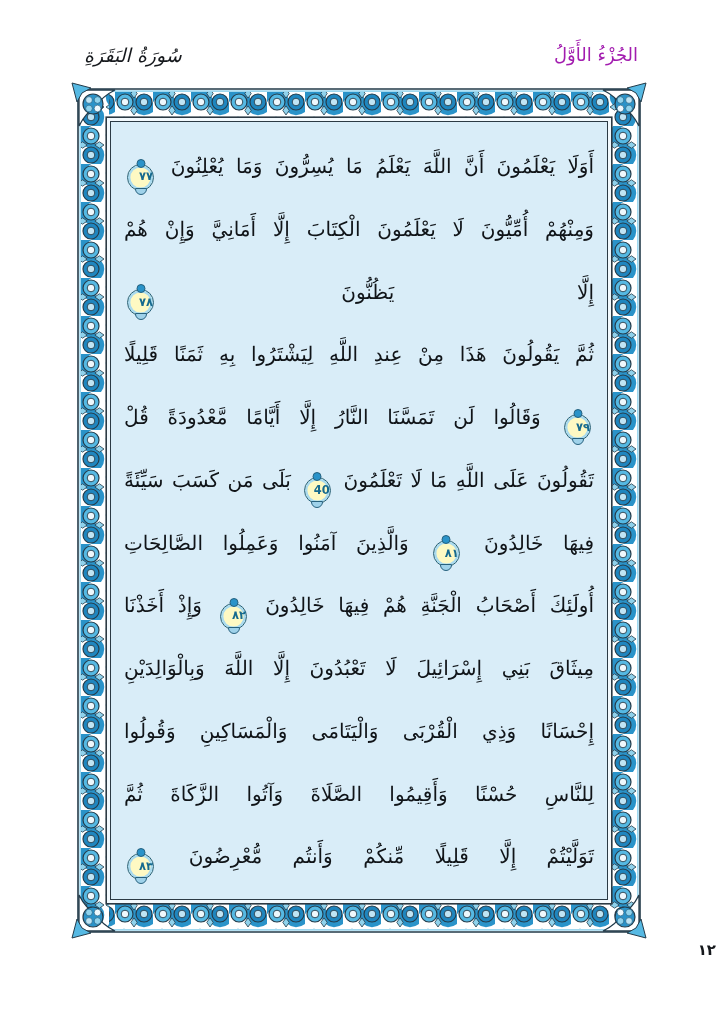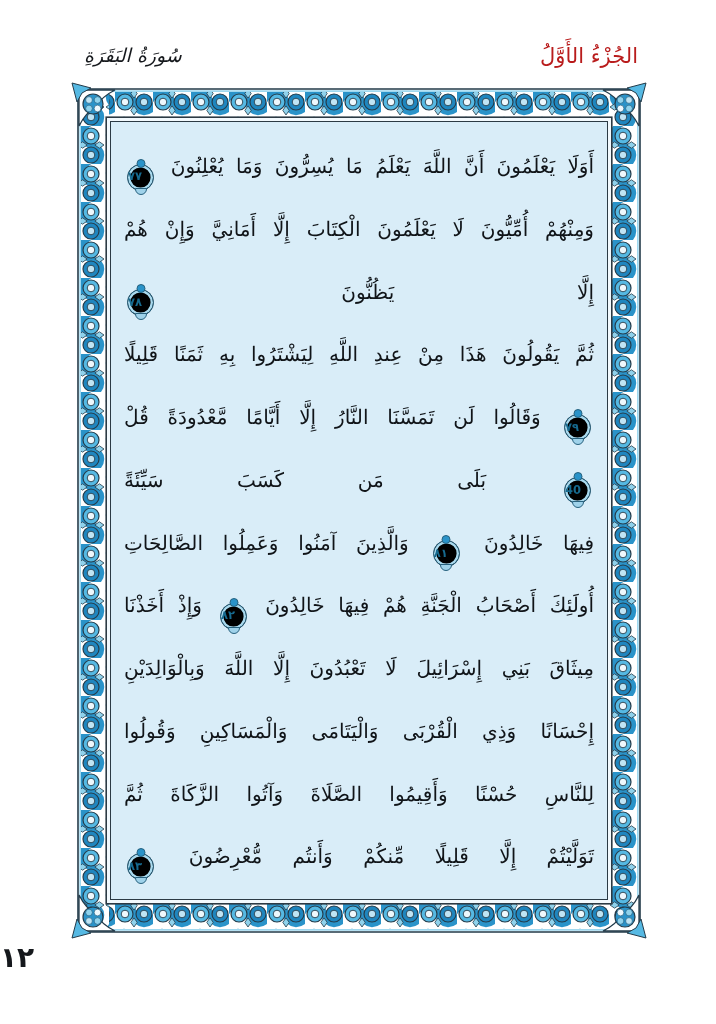--- a/index.html
+++ b/index.html
@@ -10,21 +10,21 @@
     position:relative;
     width:716px; height:1024px;
     background:#ffffff;
     overflow:hidden;
     direction:rtl;
   }
 
   
   .header-right {
     position:absolute; top:44px; right:78px;
-    font-size:21px; color:#b91c1c;
+    font-size:18px; color:#a21caf;
     letter-spacing:0.5px;
   }
   .header-left {
     position:absolute; top:44px; left:84px;
     font-size:19px; color:#15181c;
     letter-spacing:0.5px;
     font-style:italic;
   }
 
   
@@ -54,23 +54,23 @@
     line-height:50px;
     height:50.4px;
     overflow:visible;
     white-space:nowrap;
   }
   .ayah-text { letter-spacing:0px;font-family:Liberation Serif, serif; }
 
   
   .medallion {
     position:relative;
-    display:inline-flex; align-items:center; justify-content:flex-end;
+    display:inline-flex; align-items:center; justify-content:flex-start;
     width:27px; height:27px;
-    background:#000000;
+    background:#fef9c3;
     border:1.4px solid #27617e;
     border-radius:50%;
     box-shadow: inset 0 0 0 2.4px #a9daef;
     margin:12px 3px; vertical-align:-7px;
   }
   .medallion::before {
     content:""; position:absolute; top:-6px; left:50%;
     transform:translateX(-50%);
     width:7px; height:7px;
     background:#2a93c9; border:1px solid #27617e; border-radius:50%;
@@ -83,22 +83,22 @@
     border-radius:0 0 9px 9px;
   }
   .medallion .num {
     font-size:11.5px; font-weight:bold; color:#166a8f;
     line-height:1;
   }
 
   
   .page-number {
     position:absolute; top:941px; left:0;
-    width:100%; text-align:left;
-    font-size:28px; color:#15181c; font-weight:bold;
+    width:100%; text-align:right;
+    font-size:15px; color:#15181c; font-weight:bold;
   }
 </style>
 </head>
 <body>
 
 <div class="page">
 
   <div class="header-right">الجُزْءُ الأَوَّلُ</div>
   <div class="header-left">سُورَةُ البَقَرَةِ</div>
 
@@ -159,21 +159,21 @@
             <span class="num">٧٧</span>
           </span></div>
         <div class="line"><span class="ayah-text">وَمِنْهُمْ أُمِّيُّونَ لَا يَعْلَمُونَ الْكِتَابَ إِلَّا أَمَانِيَّ وَإِنْ هُمْ</span></div>
         <div class="line"><span class="ayah-text">إِلَّا يَظُنُّونَ</span> <span class="medallion">
             <span class="num">٧٨</span>
           </span> </div>
         <div class="line"><span class="ayah-text">ثُمَّ يَقُولُونَ هَذَا مِنْ عِندِ اللَّهِ لِيَشْتَرُوا بِهِ ثَمَنًا قَلِيلًا</span></div>
         <div class="line"><span class="medallion">
             <span class="num">٧٩</span>
           </span> <span class="ayah-text">وَقَالُوا لَن تَمَسَّنَا النَّارُ إِلَّا أَيَّامًا مَّعْدُودَةً قُلْ</span></div>
-        <div class="line"> <span class="medallion">
+        <div class="line"><span class="ayah-text">تَقُولُونَ عَلَى اللَّهِ مَا لَا تَعْلَمُونَ</span> <span class="medallion">
             <span class="num">40</span>
           </span> <span class="ayah-text">بَلَى مَن كَسَبَ سَيِّئَةً</span></div>
         <div class="line"><span class="ayah-text">فِيهَا خَالِدُونَ</span> <span class="medallion">
             <span class="num">٨١</span>
           </span> <span class="ayah-text">وَالَّذِينَ آمَنُوا وَعَمِلُوا الصَّالِحَاتِ</span></div>
         <div class="line"><span class="ayah-text">أُولَئِكَ أَصْحَابُ الْجَنَّةِ هُمْ فِيهَا خَالِدُونَ</span> <span class="medallion">
             <span class="num">٨٢</span>
           </span> <span class="ayah-text">وَإِذْ أَخَذْنَا</span></div>
         <div class="line"><span class="ayah-text">مِيثَاقَ بَنِي إِسْرَائِيلَ لَا تَعْبُدُونَ إِلَّا اللَّهَ وَبِالْوَالِدَيْنِ</span></div>
         <div class="line"><span class="ayah-text">إِحْسَانًا وَذِي الْقُرْبَى وَالْيَتَامَى وَالْمَسَاكِينِ وَقُولُوا</span></div>

